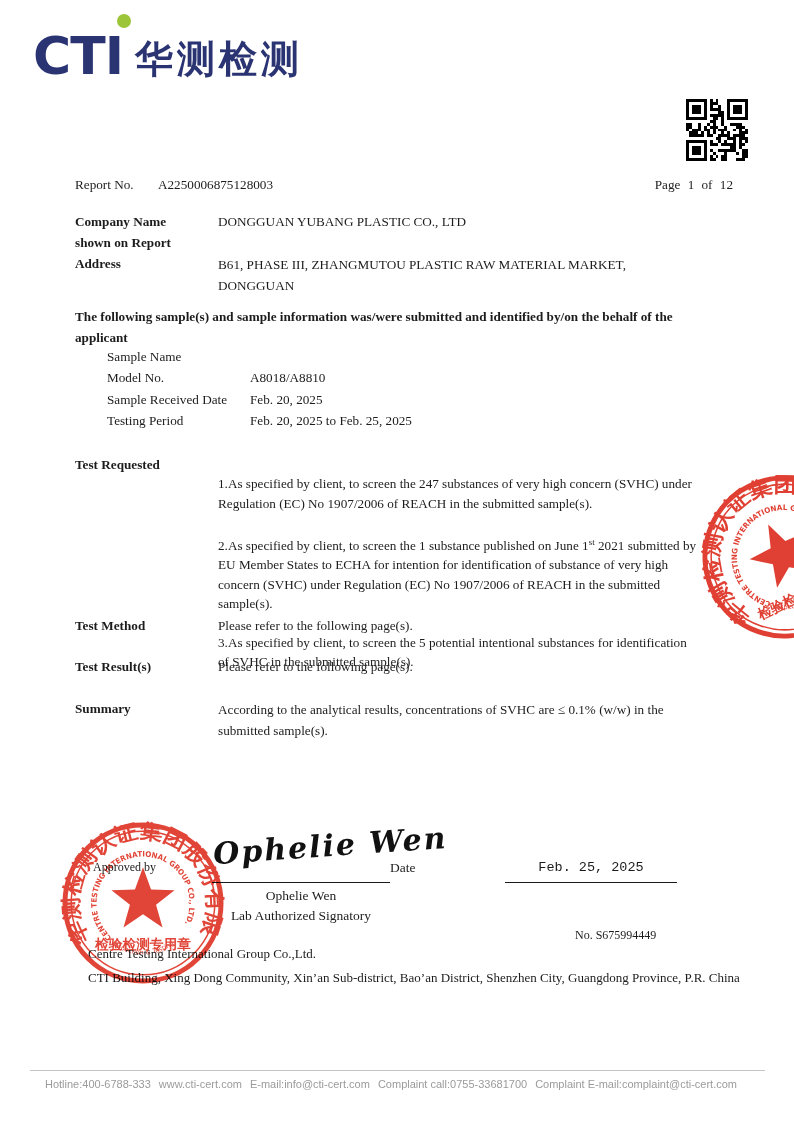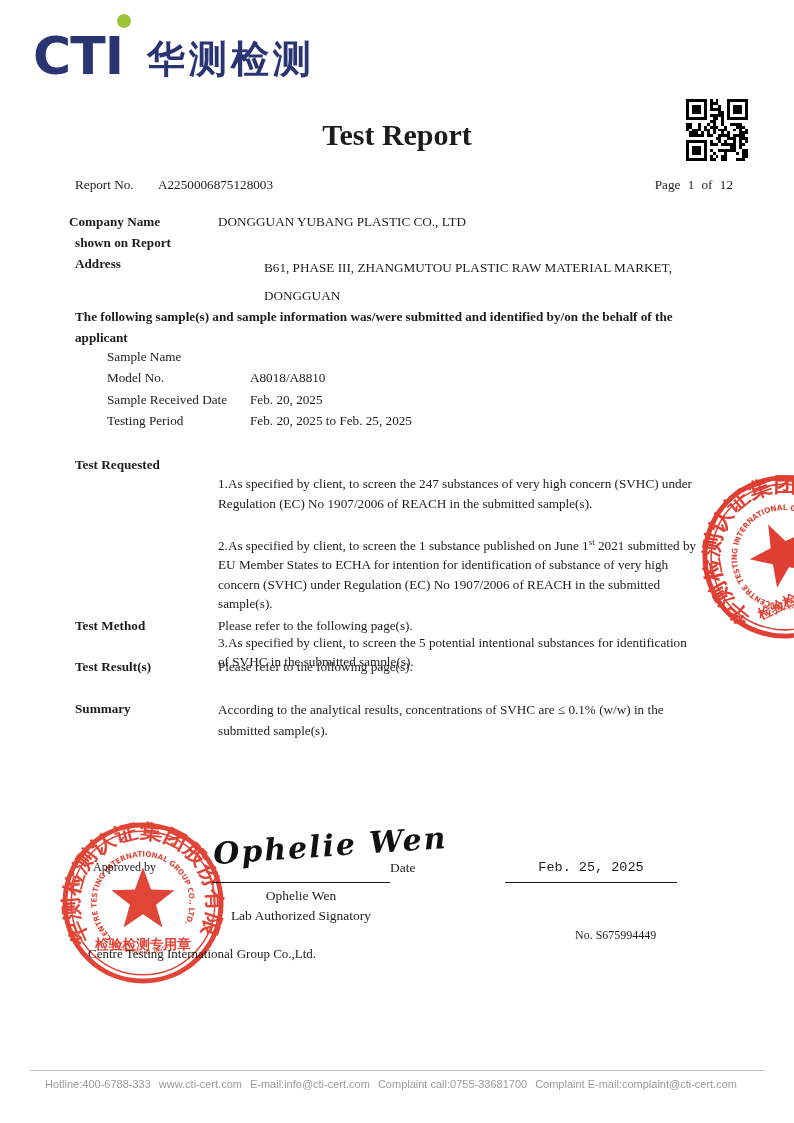--- a/index.html
+++ b/index.html
@@ -2,42 +2,42 @@
 <html><head>
 <meta charset="utf-8">
 <style>
   html,body{margin:0;padding:0;background:#e8e8e8;}
   .page{
     position:relative; width:794px; height:1123px; margin:0 auto;
     background:#ffffff; overflow:hidden;
     font-family:"Liberation Serif", serif; color:#1c1c1c;
   }
   
-  .logo{position:absolute; top:20px; left:33px; display:flex; align-items:flex-end; height:62px;gap:12px;}
+  .logo{position:absolute; top:20px; left:33px; display:flex; align-items:flex-end; height:62px;}
   .logo .cti{font-family:"DejaVu Sans",sans-serif; font-weight:bold; font-size:52px; line-height:1; color:#2b3473; letter-spacing:-1px;}
   .logo .cn{font-family:"DejaVu Sans",sans-serif; font-weight:bold; font-size:38px; line-height:1.15; color:#2b3473; margin-left:12px; letter-spacing:4px;}
   .logo .dot{position:absolute; left:84px; top:-6px; width:14px; height:14px; border-radius:50%; background:#9dc53a;}
   
   .title{position:absolute; top:118px; left:0; width:794px; text-align:center; font-size:30px; font-weight:bold;}
   .qr{position:absolute; top:99px; left:686px; width:62px; height:62px;}
   .qr svg{width:100%; height:100%; shape-rendering:crispEdges;}
   .report-row{position:absolute; top:177px; left:75px; width:660px; font-size:13.2px;}
   .report-no-value{position:absolute; left:83px; top:0;}
   .page-label{position:absolute; right:2px; top:0; word-spacing:4px;}
   
   .lbl{font-weight:bold;}
   .ws{white-space:pre-line;}
   .abs{position:absolute;}
   .body-sz{font-size:13.2px; line-height:20px;}
   
-  .company-name-l1{top:212px; left:69px;}
+  .company-name-l1{top:212px; left:75px;}
   .company-name-l2{top:233px; left:75px;}
   .company-name-v{top:212px; left:218px; width:520px;}
   .address-l{top:254px; left:75px;}
-  .address-v{top:254px; left:218px; width:480px; line-height:28px;margin-left:46px;}
+  .address-v{top:254px; left:218px; width:480px; line-height:21px;}
   
   .intro{top:306px; left:75px; width:665px; font-weight:bold; font-size:13.2px; line-height:21px;}
   .sample-rows{top:349px; left:75px; width:660px;}
   .sample-row{display:grid; grid-template-columns:143px 1fr; height:21.4px; font-size:13.2px;margin-left:32px;}
   
   .tr-l{top:455px; left:75px;}
   .tr-v{top:455px; left:218px; width:522px; font-size:13.2px; line-height:19.4px;}
   sup.st{vertical-align:super; font-size:9px;}
   .tm-l{top:616px; left:75px;}
   .tm-v{top:616px; left:218px;}
@@ -72,21 +72,20 @@
 <body>
 
 <div class="page">
 
   <div class="logo">
     <span class="cti">CTI</span>
     <span class="dot"></span>
     <span class="cn">华测检测</span>
   </div>
 
-  <div class="title">Test Report</div>
   <div class="qr">
     <svg id="qrsvg" viewBox="0 0 21 21" xmlns="http://www.w3.org/2000/svg">
         <rect x="0" y="0" width="21" height="21" fill="#ffffff"></rect>
         <rect x="8" y="0" width="1" height="1" fill="#000"></rect>
         <rect x="10" y="0" width="1" height="1" fill="#000"></rect>
         <rect x="8" y="1" width="1" height="1" fill="#000"></rect>
         <rect x="9" y="1" width="1" height="1" fill="#000"></rect>
         <rect x="10" y="1" width="1" height="1" fill="#000"></rect>
         <rect x="8" y="2" width="1" height="1" fill="#000"></rect>
         <rect x="11" y="2" width="1" height="1" fill="#000"></rect>
@@ -289,20 +288,21 @@
   <div class="abs approved-by">Approved by</div>
   <div class="abs sig-hand">Ophelie Wen</div>
   <div class="abs sig-line"></div>
   <div class="abs date-line"></div>
   <div class="abs printed-name">Ophelie Wen</div>
   <div class="abs sig-role">Lab Authorized Signatory</div>
   <div class="abs date-label">Date</div>
   <div class="abs date-value">Feb. 25, 2025</div>
   <div class="abs serial-no">No. S675994449</div>
   <div class="abs org-line1">Centre Testing International Group Co.,Ltd.</div>
+  <div class="abs org-line2">CTI Building, Xing Dong Community, Xin’an Sub-district, Bao’an District, Shenzhen City, Guangdong Province, P.R. China</div>
 
   <div class="stamp stamp-left">
     <svg viewBox="0 0 200 200" xmlns="http://www.w3.org/2000/svg">
       <circle cx="100" cy="100" r="94" fill="none" stroke="#dd2b1c" stroke-width="6"></circle>
       <circle cx="100" cy="100" r="86.5" fill="none" stroke="#dd2b1c" stroke-width="1.8"></circle>
       <path id="arcCN1" d="M 36,144.7 A 78 78 0 1 1 164,144.7" fill="none"></path>
       <path id="arcEN1" d="M 62.5,141.6 A 56 56 0 1 1 137.5,141.6" fill="none"></path>
       <path id="arcBT1" d="M 41.7,121.2 A 62 62 0 0 0 158.3,121.2" fill="none"></path>
       <text font-family="DejaVu Sans,sans-serif" font-weight="bold" font-size="25" fill="#dd2b1c">
         <textPath href="#arcCN1" textLength="385" lengthAdjust="spacingAndGlyphs">华测检测认证集团股份有限公司</textPath>

